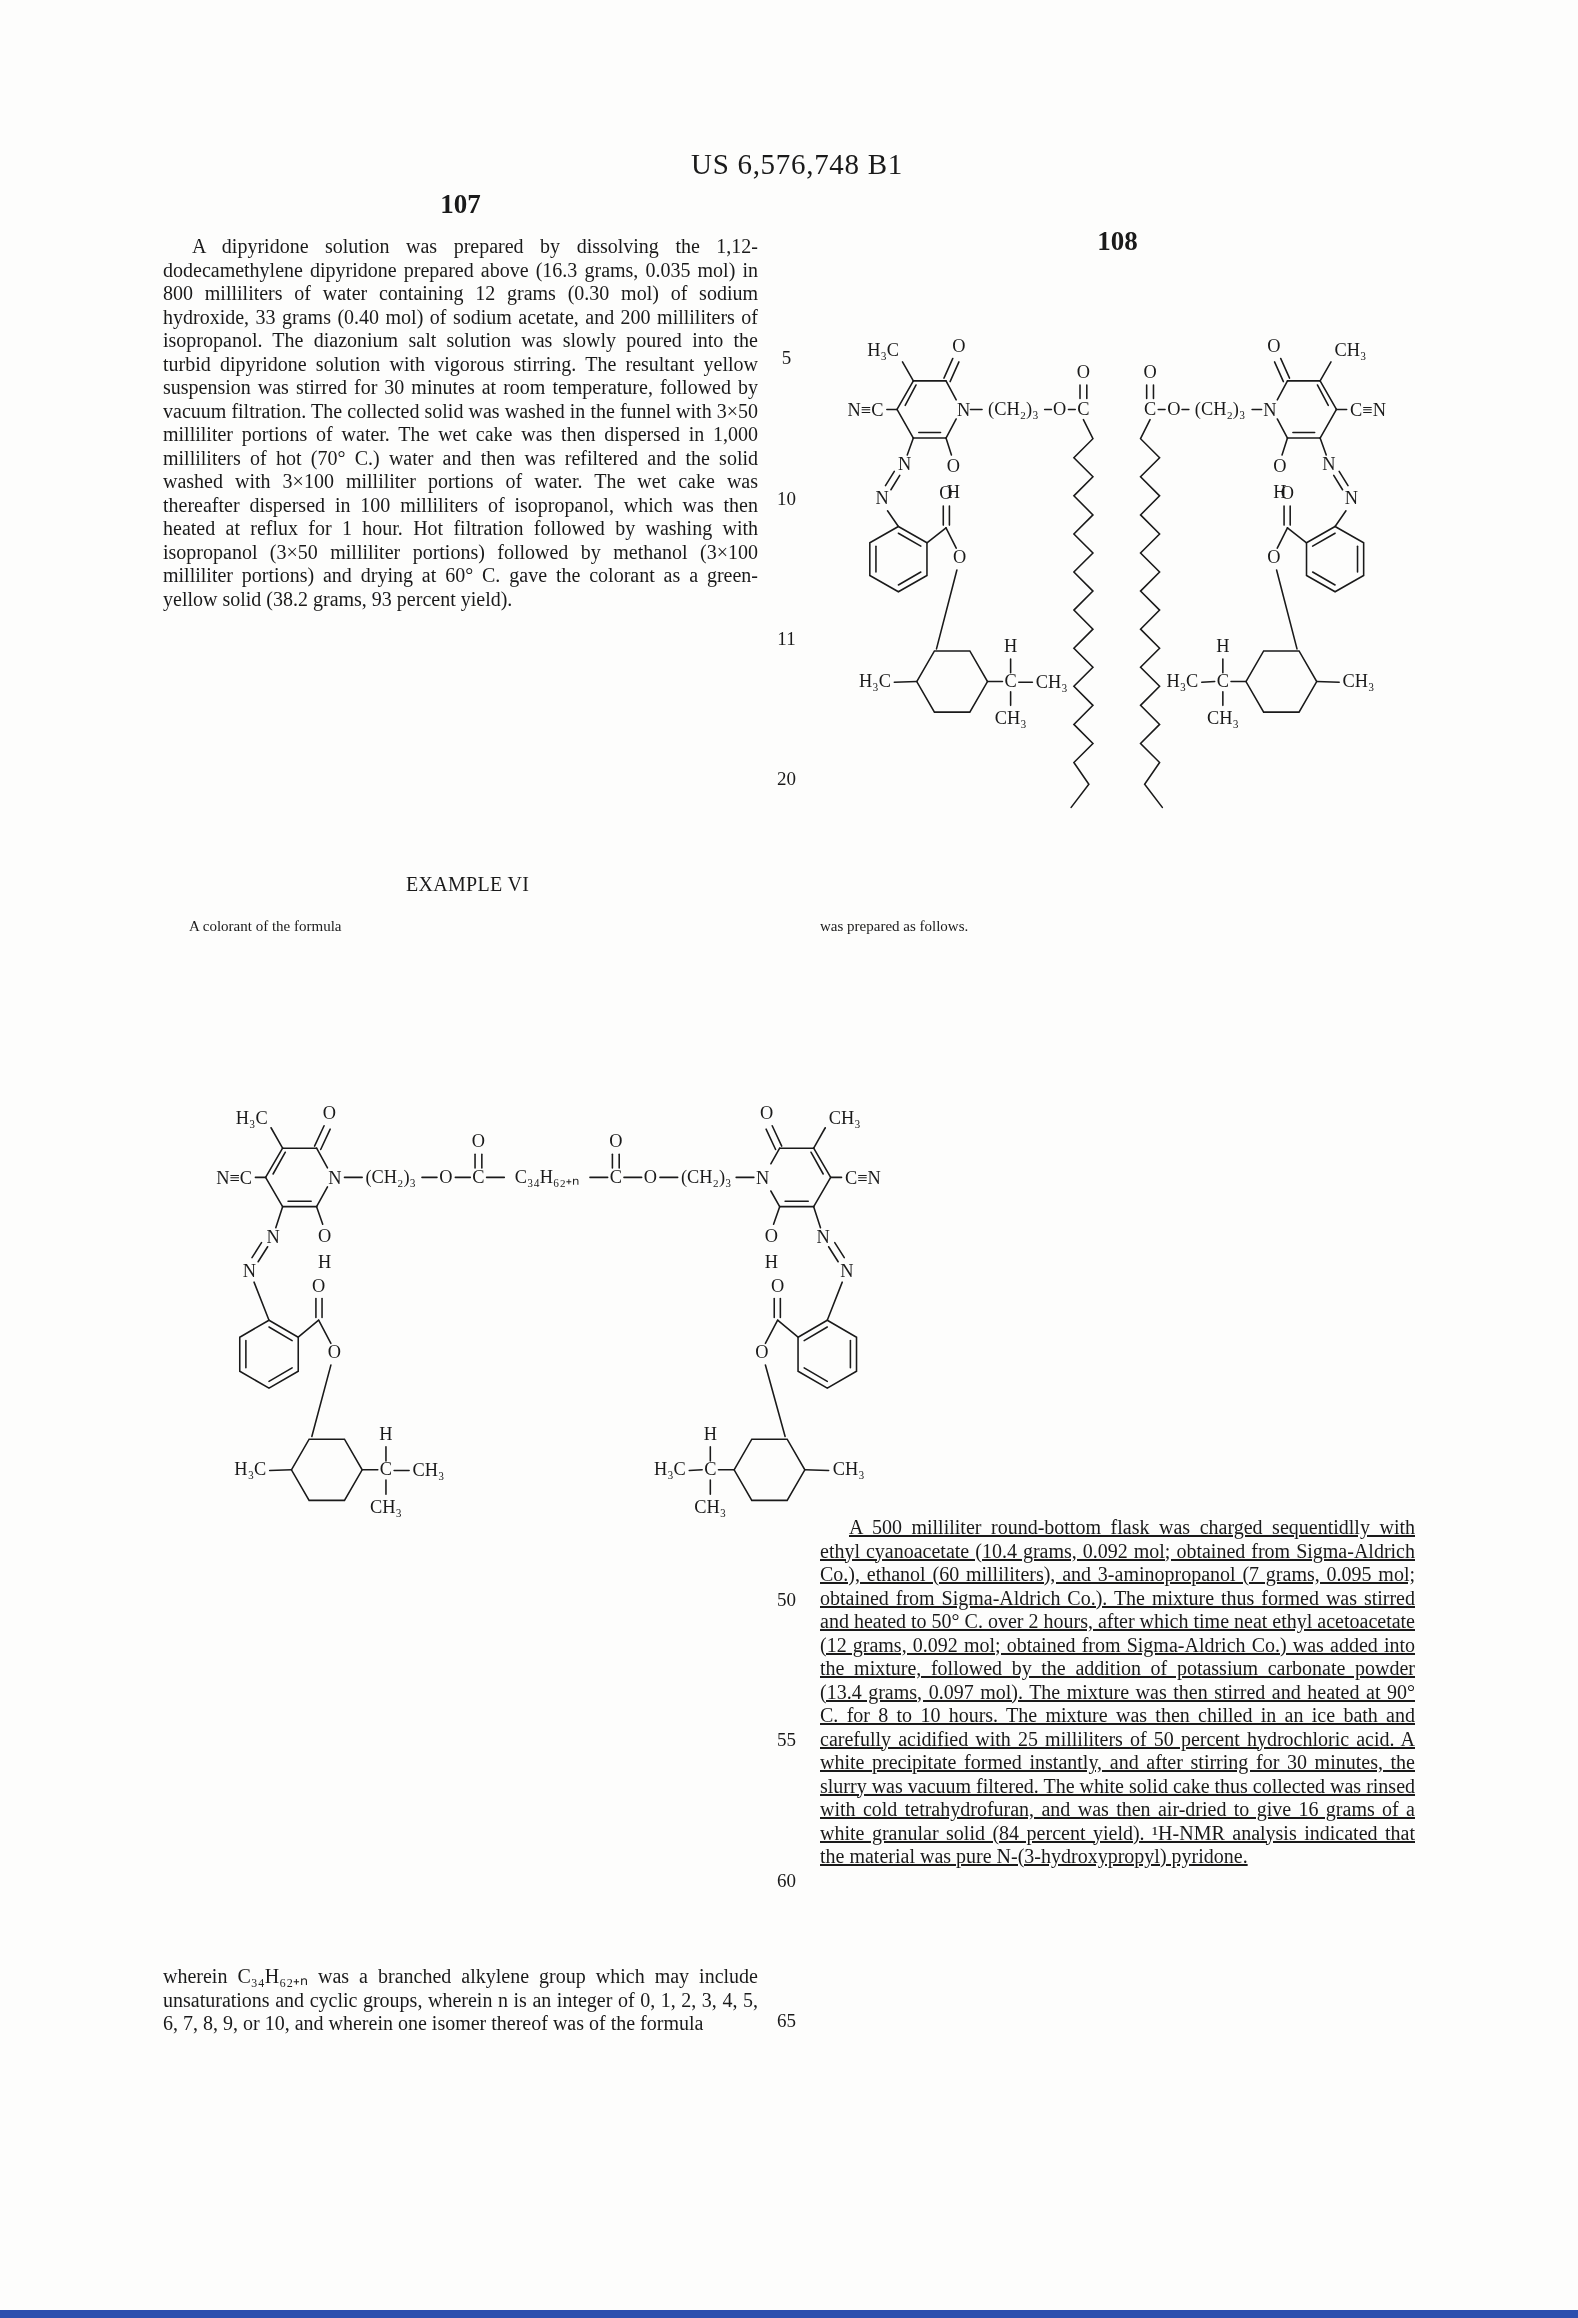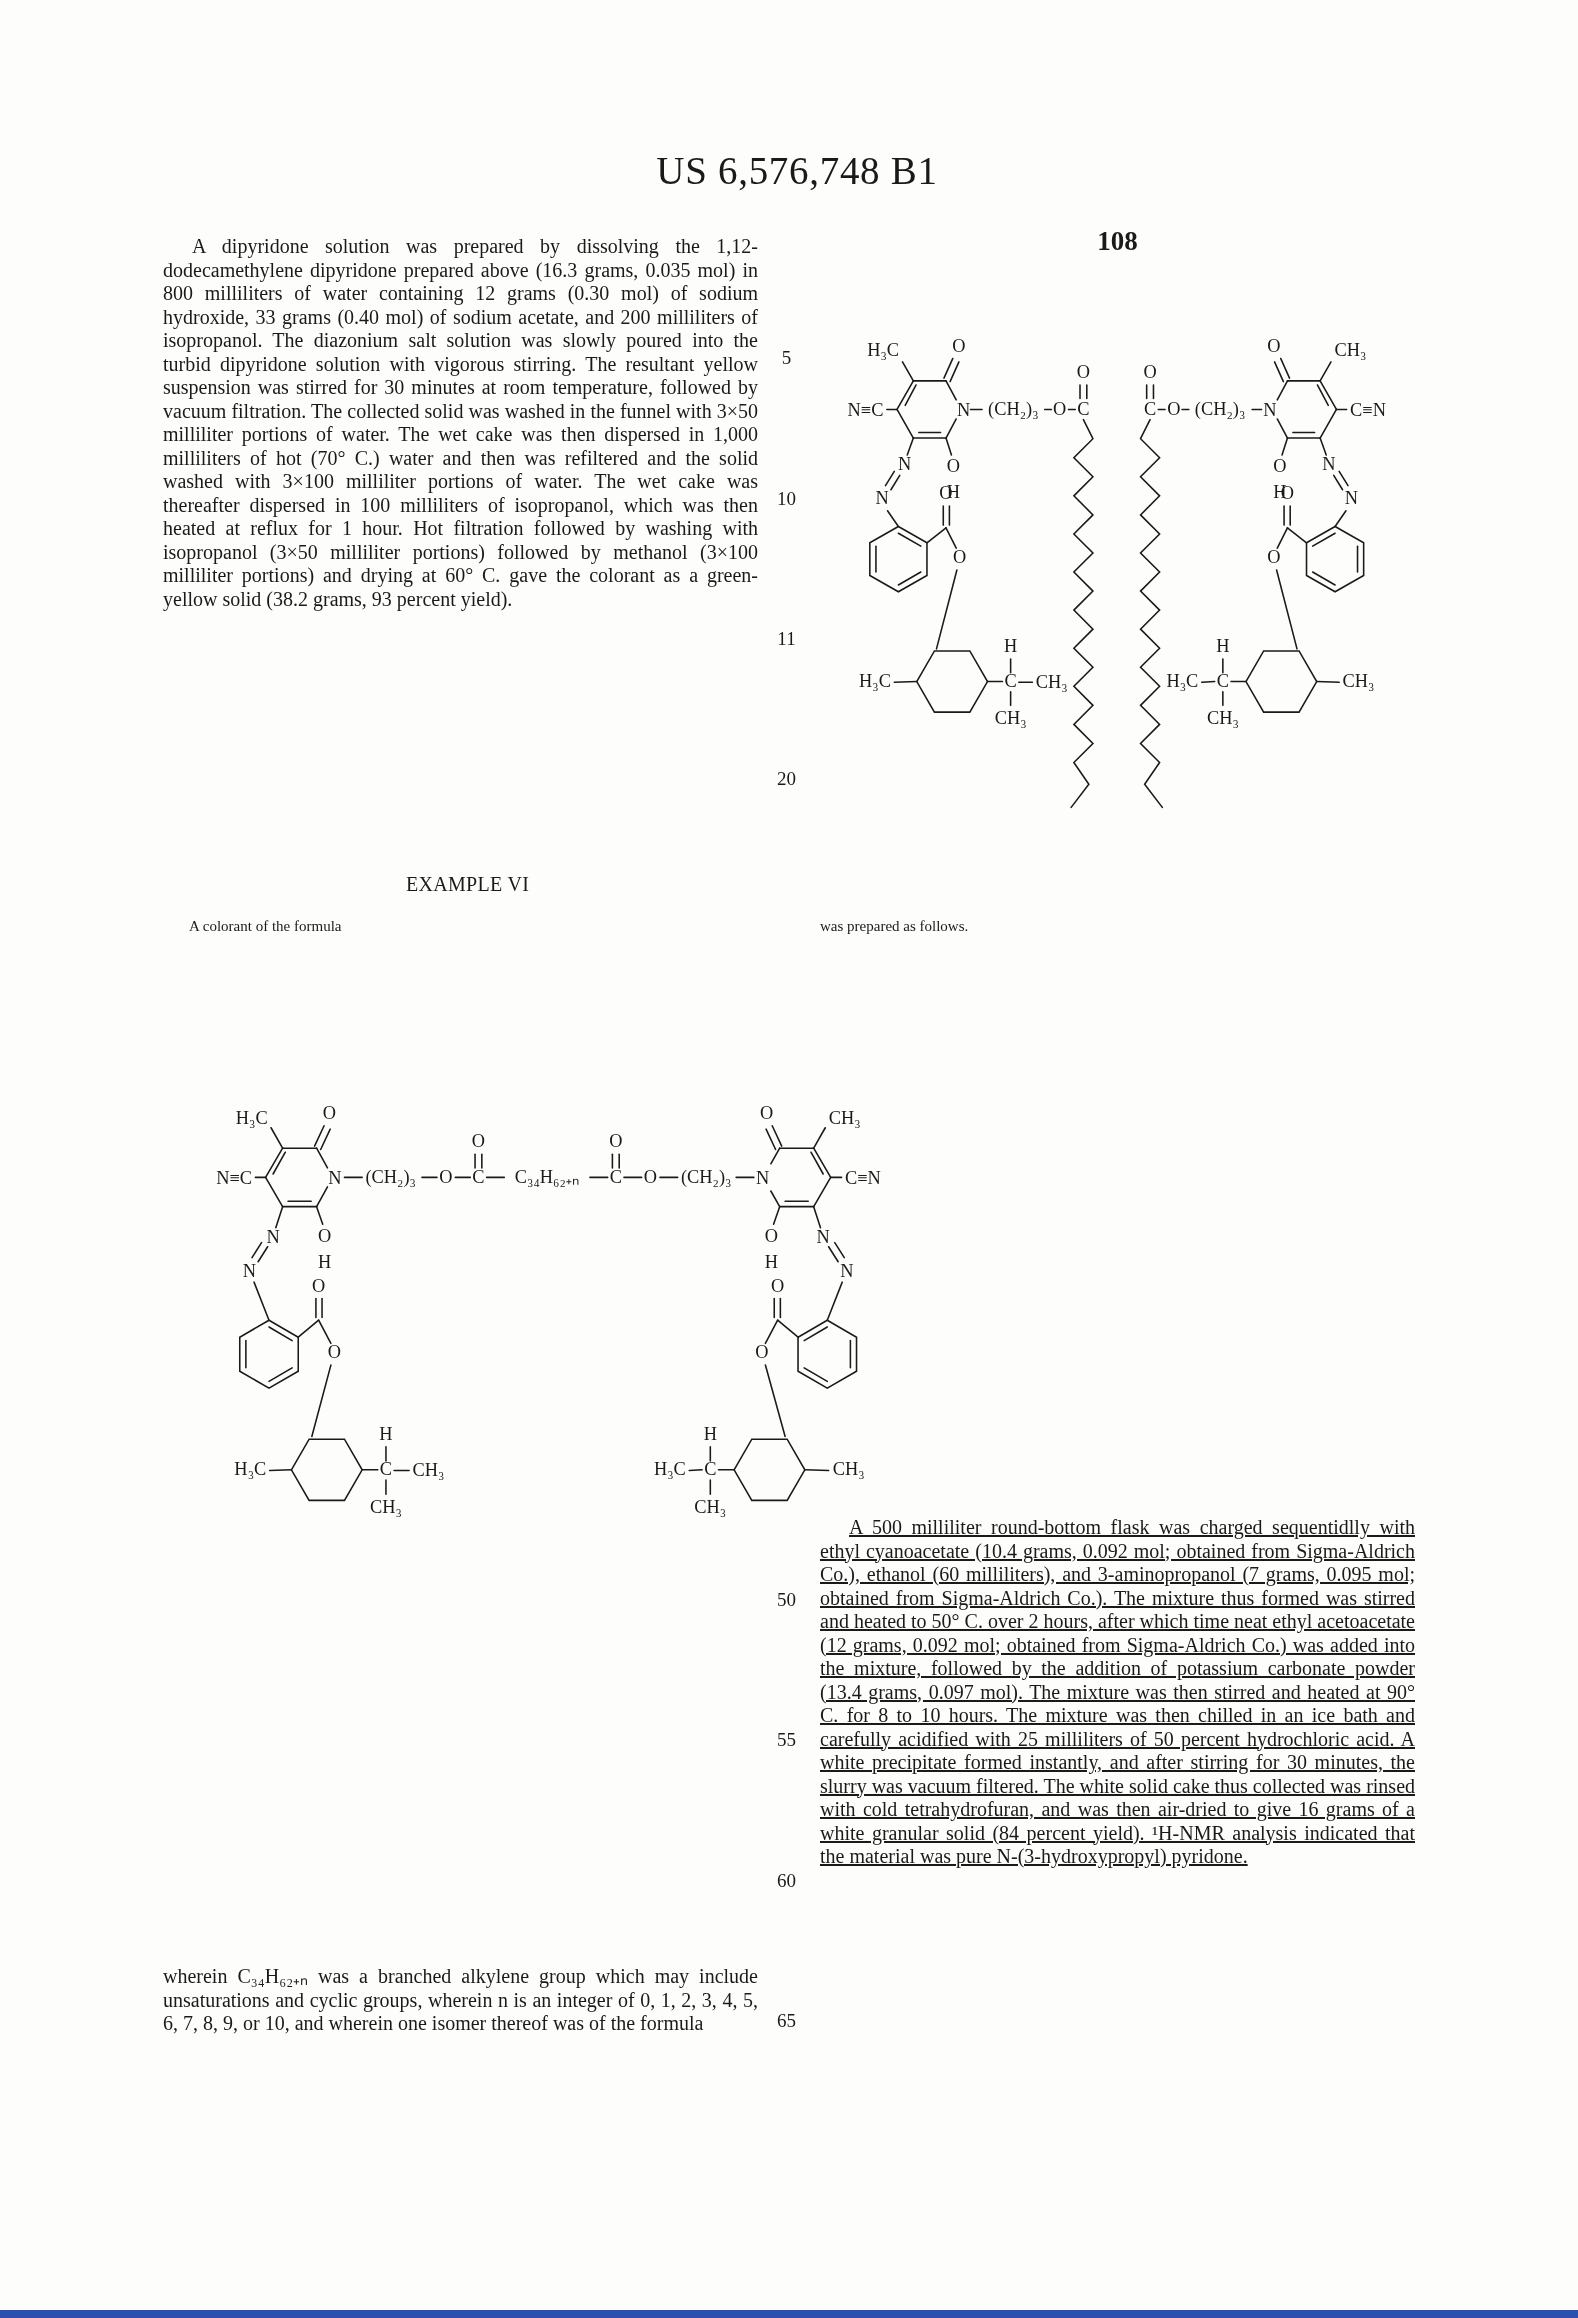--- a/index.html
+++ b/index.html
@@ -3,21 +3,21 @@
 <meta charset="utf-8">
 <style>
   :root { --ink:#1a1a1a; --page-bg:#fdfdfc; --bottom-bar:#2d4fae; }
   * { margin:0; padding:0; box-sizing:border-box; }
   html,body { background:#ffffff; }
   .page {
     position:relative; width:1578px; height:2319px; background:var(--page-bg);
     font-family:"Liberation Serif", serif; color:var(--ink); overflow:hidden;
   }
   .patent-no { position:absolute; top:148px; left:0; width:100%; text-align:center;
-    font-size:39px; letter-spacing:0.7px;padding-left:16px; }
+    font-size:29px; letter-spacing:0.7px;padding-left:16px; }
   .colnum { position:absolute; top:189px; width:595px; text-align:center;
     font-size:27px; font-weight:bold; }
   .colnum.left { left:163px; } .colnum.right { left:820px;margin-top:37px; }
   .col-text { position:absolute; width:595px; font-size:20px; line-height:23.5px; }
   .col-text p { text-align:justify; }
   .col-text p.ind { text-indent:29px; }
   .heading { position:absolute; left:170px; top:873px; width:595px; text-align:center;
     font-size:20px; letter-spacing:0.3px; }
   .caption { position:absolute; font-size:15px; }
   .linenum { position:absolute; left:767px; width:39px; text-align:center; font-size:19px; }
@@ -27,20 +27,21 @@
   .struct text { font-family:"Liberation Serif", serif; font-size:27px; fill:var(--ink); }
   .bottom-bar { position:absolute; left:0; bottom:0; width:100%; height:8.8px;
     background:var(--bottom-bar); }
 </style>
 </head>
 <body>
 
 <div class="page">
 
   <div class="patent-no">US 6,576,748 B1</div>
+  <div class="colnum left">107</div>
   <div class="colnum right">108</div>
 
   <span class="linenum" style="top:347px">5</span>
   <span class="linenum" style="top:488px">10</span>
   <span class="linenum" style="top:628px">11</span>
   <span class="linenum" style="top:768px">20</span>
   <span class="linenum" style="top:1589px">50</span>
   <span class="linenum" style="top:1729px">55</span>
   <span class="linenum" style="top:1870px">60</span>
   <span class="linenum" style="top:2010px">65</span>

